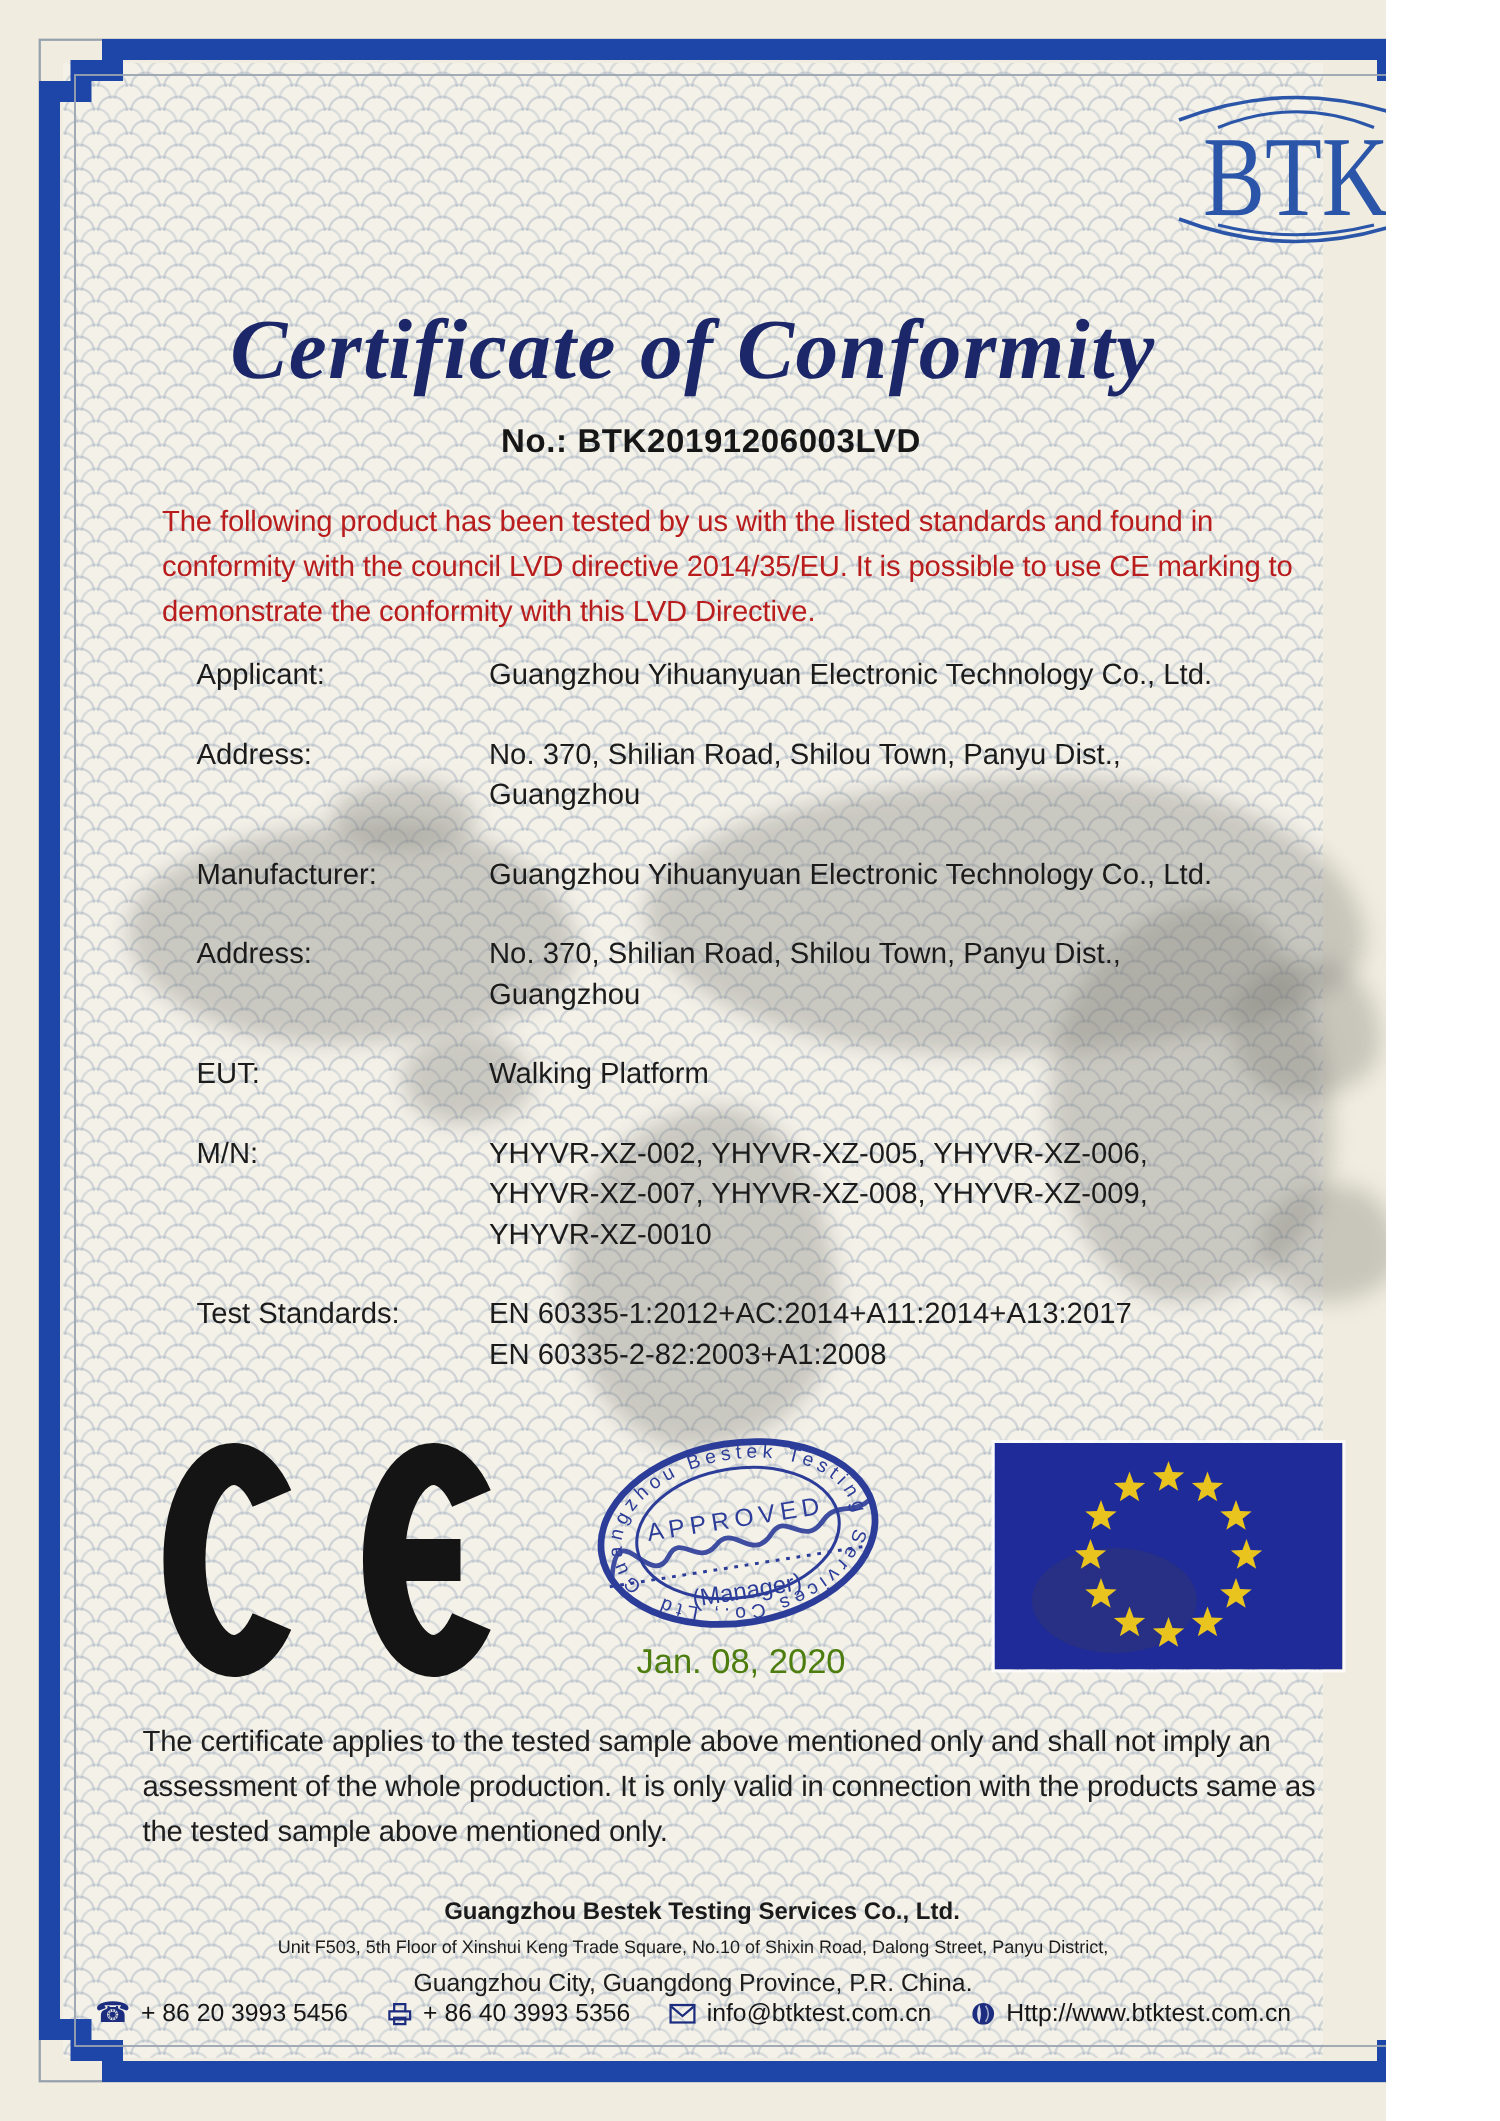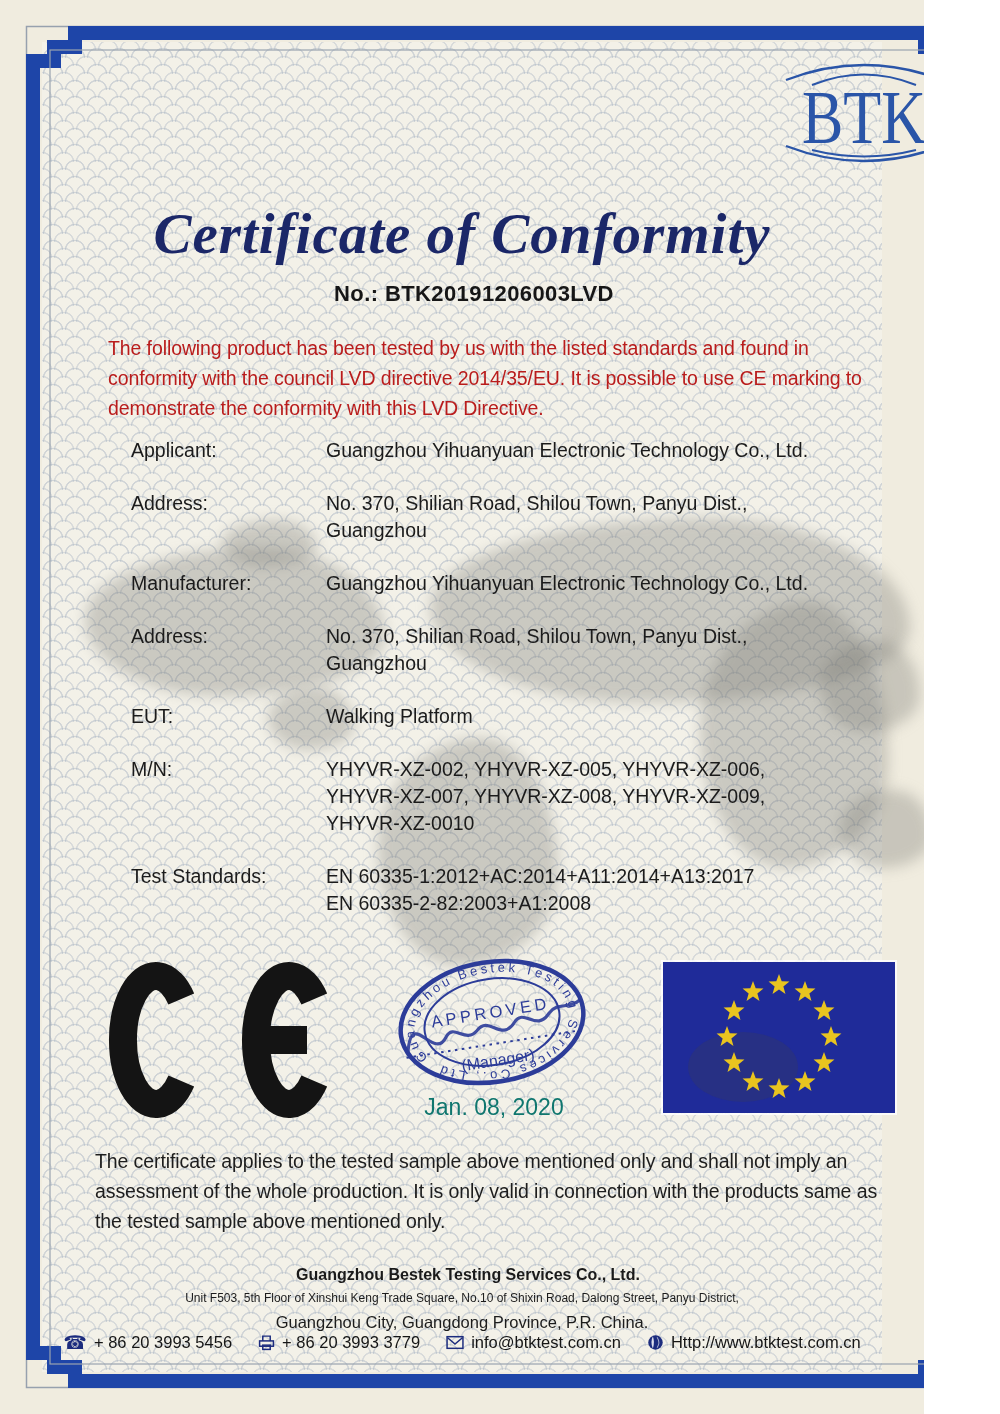--- a/index.html
+++ b/index.html
@@ -59,21 +59,21 @@
     font-size:22px;font-weight:bold;color:#161616;letter-spacing:.4px;padding-left:24px;}
   .intro{position:absolute;left:108px;width:780px;top:333px;
     font-size:19.5px;line-height:30px;color:#b91c1c;letter-spacing:-.1px;}
   .fields{position:absolute;left:118px;right:95px;top:437px;margin-left:13px;}
   .field-row{display:flex;margin-bottom:26px;font-size:19.5px;line-height:27px;color:#1b1b1b;}
   .field-label{width:195px;flex:none;}
   .field-value{white-space:pre-line;}
   .ce-mark{position:absolute;left:108px;top:958px;width:230px;height:164px;overflow:visible;}
   .stamp{position:absolute;left:388px;top:956px;width:212px;height:148px;overflow:visible;}
   .stamp-date{position:absolute;left:388px;width:212px;top:1094px;text-align:center;
-    font-size:23px;color:#0f766e;}
+    font-size:23px;color:#4d7c0f;}
   .eu-flag{position:absolute;left:663px;top:962px;width:232px;height:151px;
     box-shadow:0 0 0 2px rgba(255,255,255,.8);}
   .disclaimer{position:absolute;left:95px;width:812px;top:1146px;
     font-size:19.5px;line-height:30px;color:#1d1d1d;letter-spacing:-.1px;}
   .f-company{position:absolute;left:60px;right:48px;top:1266px;text-align:center;
     font-size:16px;font-weight:bold;color:#1a1a1a;}
   .f-addr1{position:absolute;left:60px;right:60px;top:1291px;text-align:center;
     font-size:12px;color:#1c1c1c;}
   .f-addr2{position:absolute;left:60px;right:60px;top:1313px;text-align:center;
     font-size:16.5px;color:#1c1c1c;}
@@ -210,21 +210,21 @@
       <div class="contact-item">
         <span class="phone-glyph">☎</span>
         <span>+ 86 20 3993 5456</span>
       </div>
       <div class="contact-item">
         <svg width="17" height="17" viewBox="0 0 16 16">
           <path d="M4.5 6.5 V2 H11.5 V6.5" fill="none" stroke="#1c2c7e" stroke-width="1.4"></path>
           <rect x="1.5" y="6.5" width="13" height="5" fill="none" stroke="#1c2c7e" stroke-width="1.4"></rect>
           <rect x="4.5" y="10.5" width="7" height="4" fill="none" stroke="#1c2c7e" stroke-width="1.4"></rect>
         </svg>
-        <span>+ 86 20 3993 3779</span>
+        <span>+ 86 40 3993 5356</span>
       </div>
       <div class="contact-item">
         <svg width="18" height="15" viewBox="0 0 17 14">
           <rect x="1" y="1.5" width="15" height="11" fill="none" stroke="#1c2c7e" stroke-width="1.4"></rect>
           <path d="M1.5 2.5 L8.5 8.5 L15.5 2.5" fill="none" stroke="#1c2c7e" stroke-width="1.4"></path>
         </svg>
         <span>info@btktest.com.cn</span>
       </div>
       <div class="contact-item">
         <svg width="17" height="17" viewBox="0 0 16 16">

